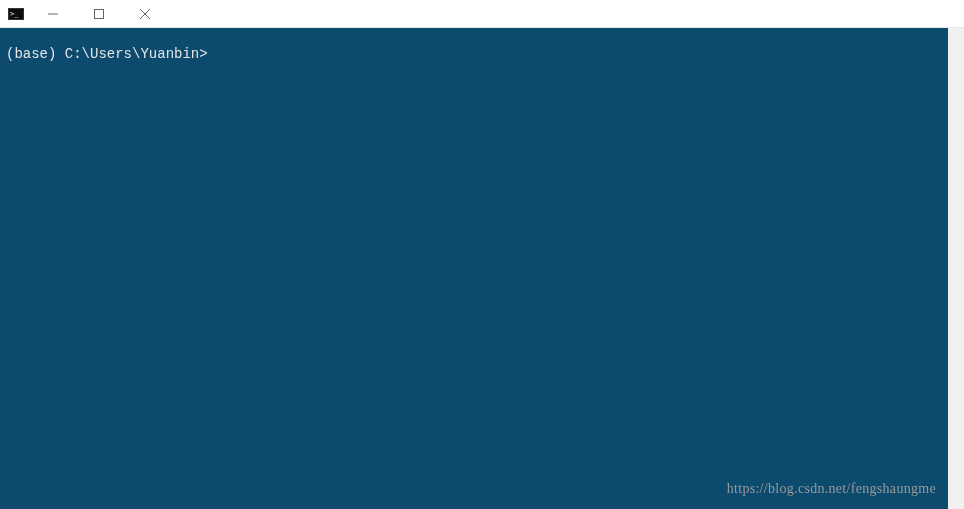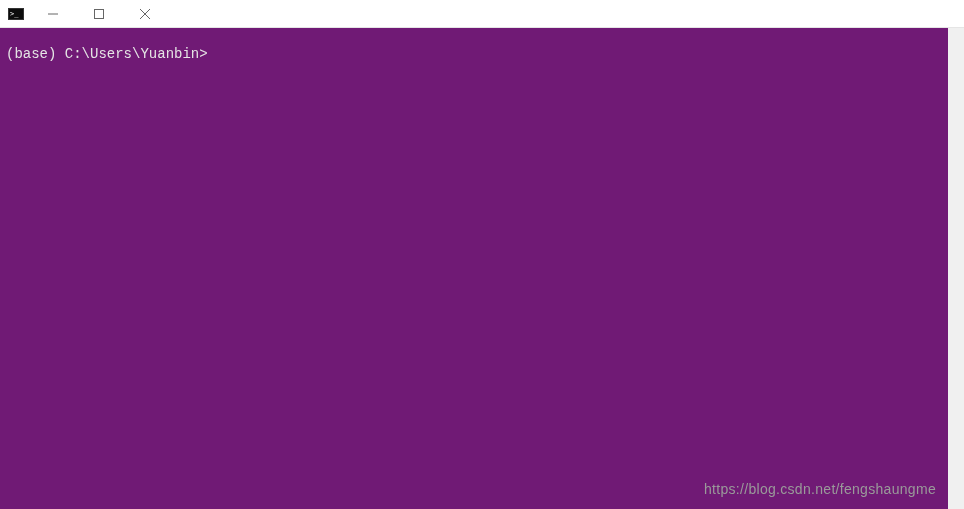--- a/index.html
+++ b/index.html
@@ -54,21 +54,21 @@
     }
     .window-btn svg {
       width: 10px;
       height: 10px;
     }
     .terminal-wrapper {
       display: flex;
       height: calc(100% - 28px);
     }
     .terminal {
-      background: #701a75;
+      background: #0c4a6e;
       flex: 1;
       height: 100%;
       padding: 18px 6px 6px 6px;
       position: relative;
       font-family: Consolas, "Courier New", monospace;
       font-size: 14px;
       color: #e5e5e5;
       overflow: hidden;
     }
     .prompt-line {
@@ -79,21 +79,21 @@
       width: 16px;
       background: #f0f0f0;
       height: 100%;
     }
     .watermark {
       position: absolute;
       right: 12px;
       bottom: 12px;
       color: #9a9a9a;
       font-size: 14px;
-      font-family: Liberation Sans, sans-serif;
+      font-family: Liberation Serif, serif;
       letter-spacing: 0.3px;
     }
   </style>
 </head>
 <body>
 
 <div class="titlebar">
   <span class="titlebar-icon">
     <svg viewBox="0 0 16 16">
       <rect x="0" y="2" width="16" height="12" fill="#333333"></rect>

